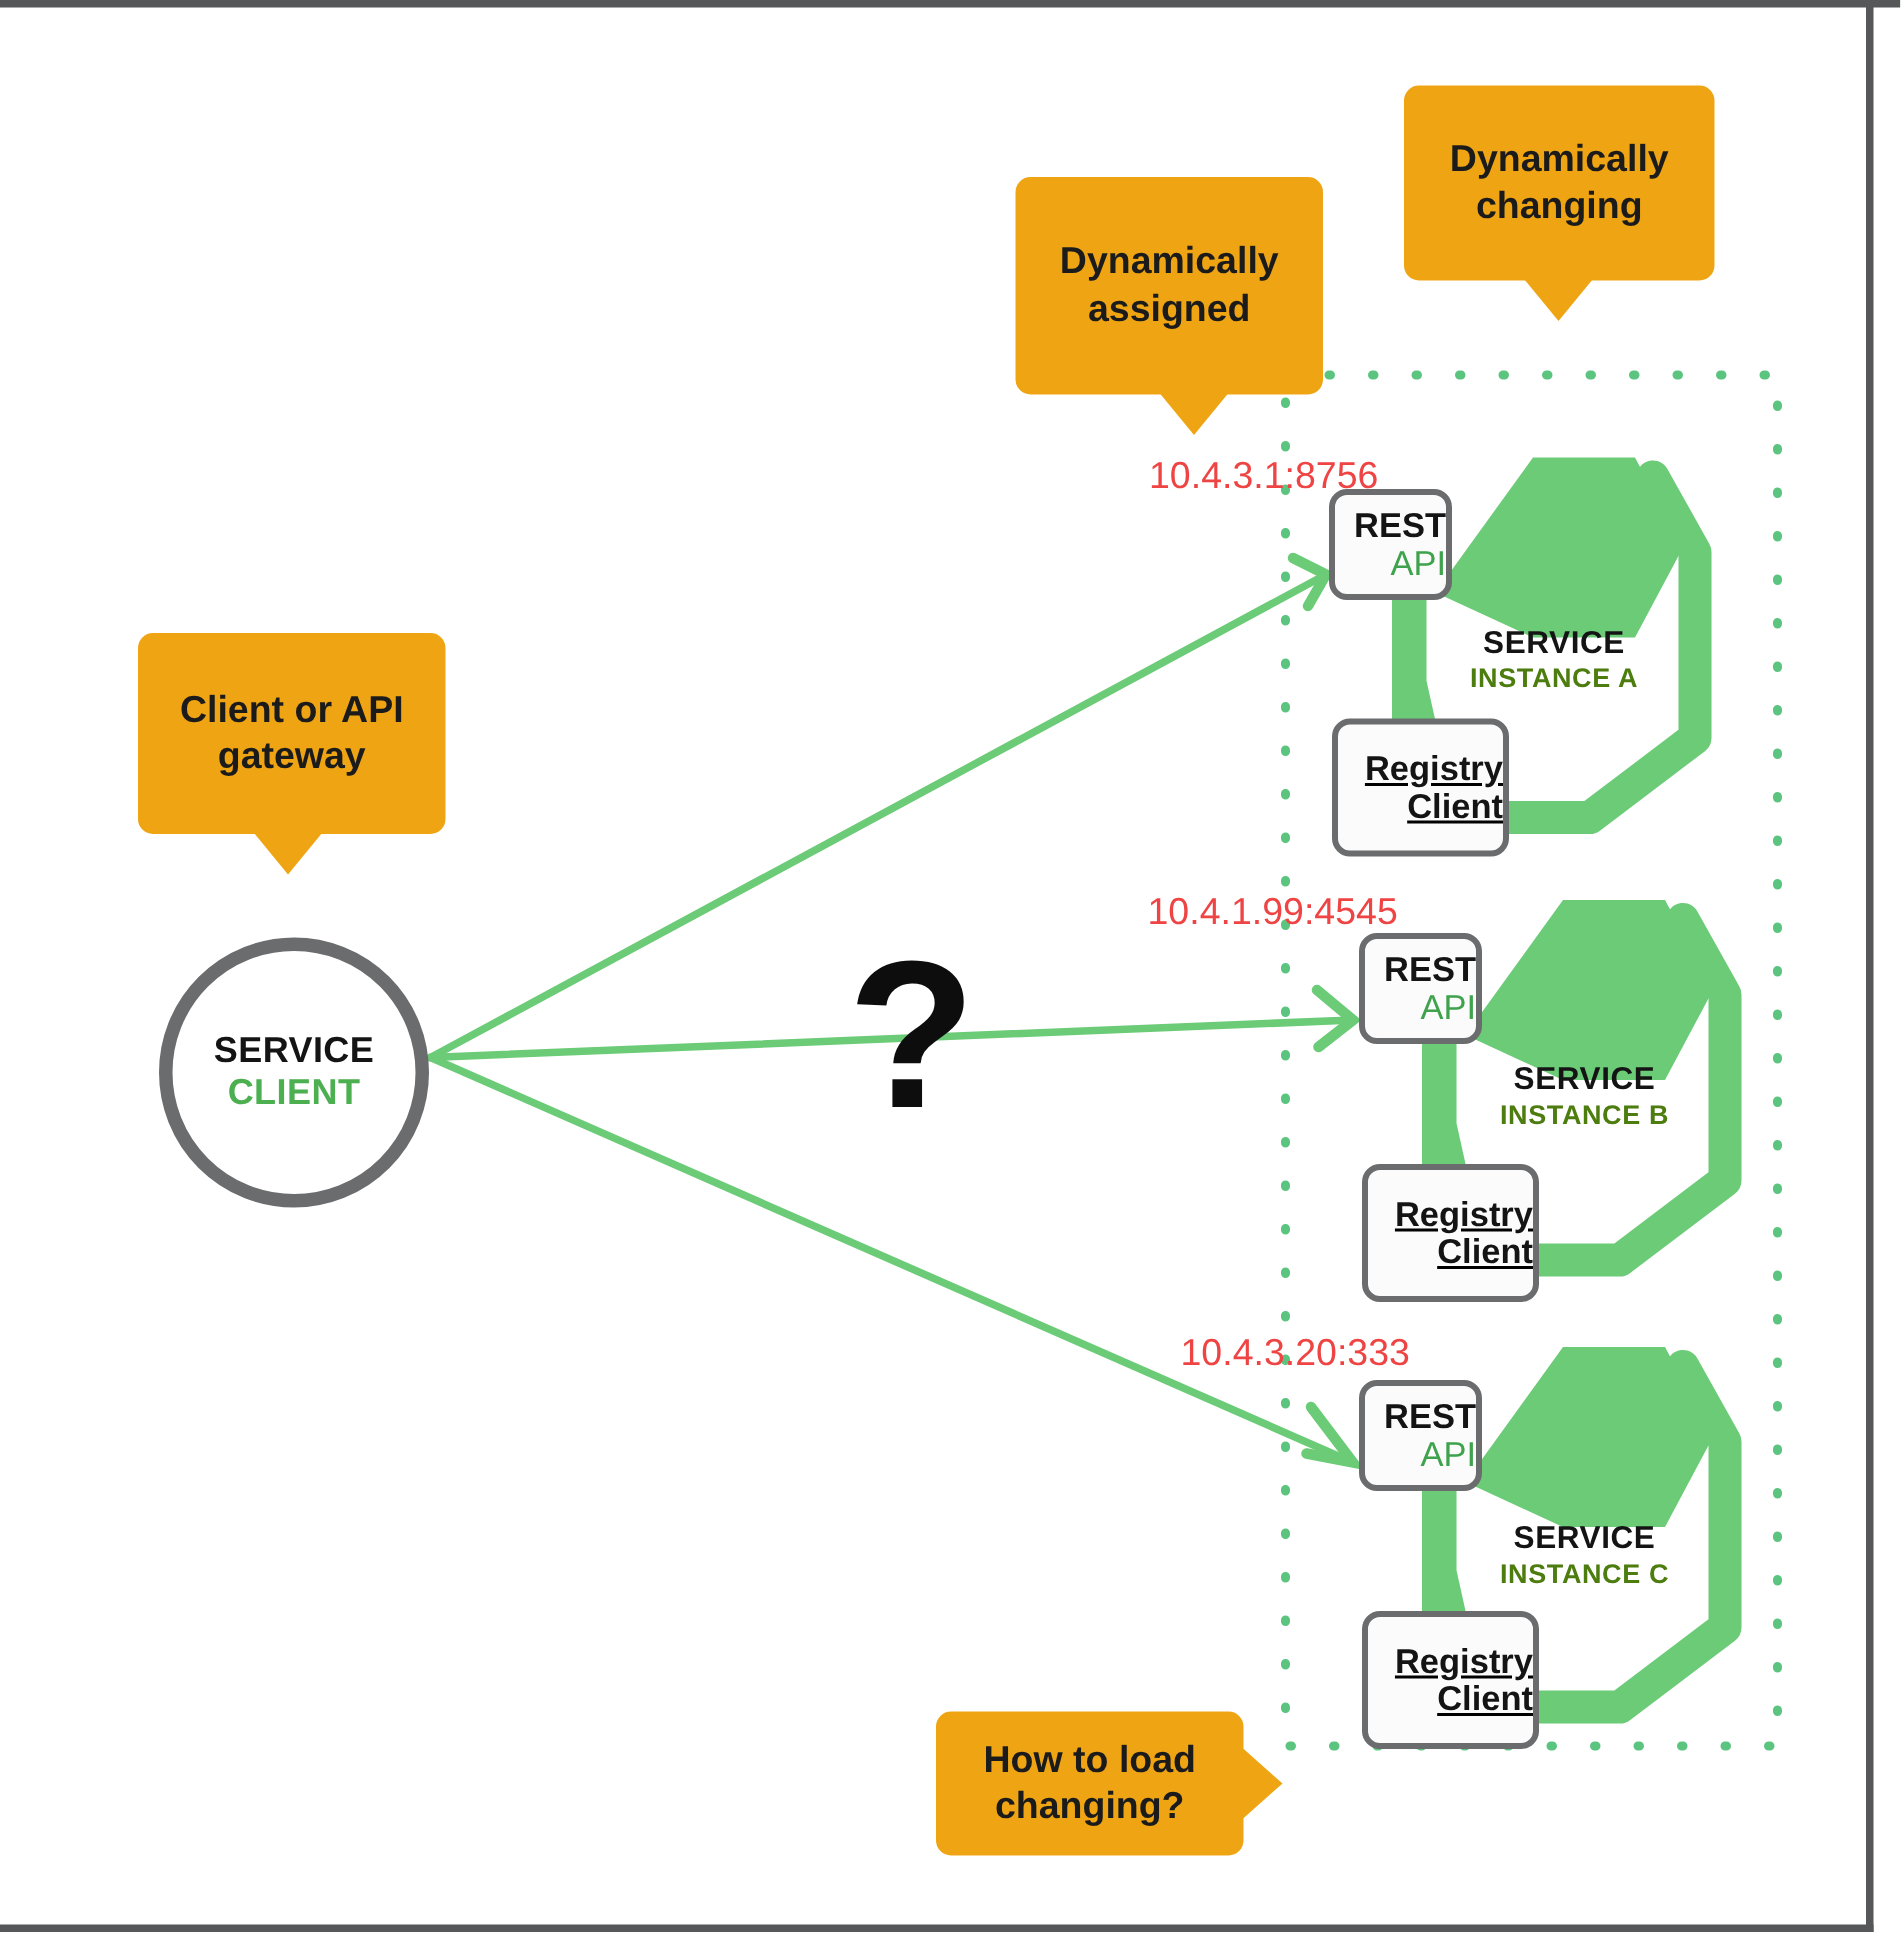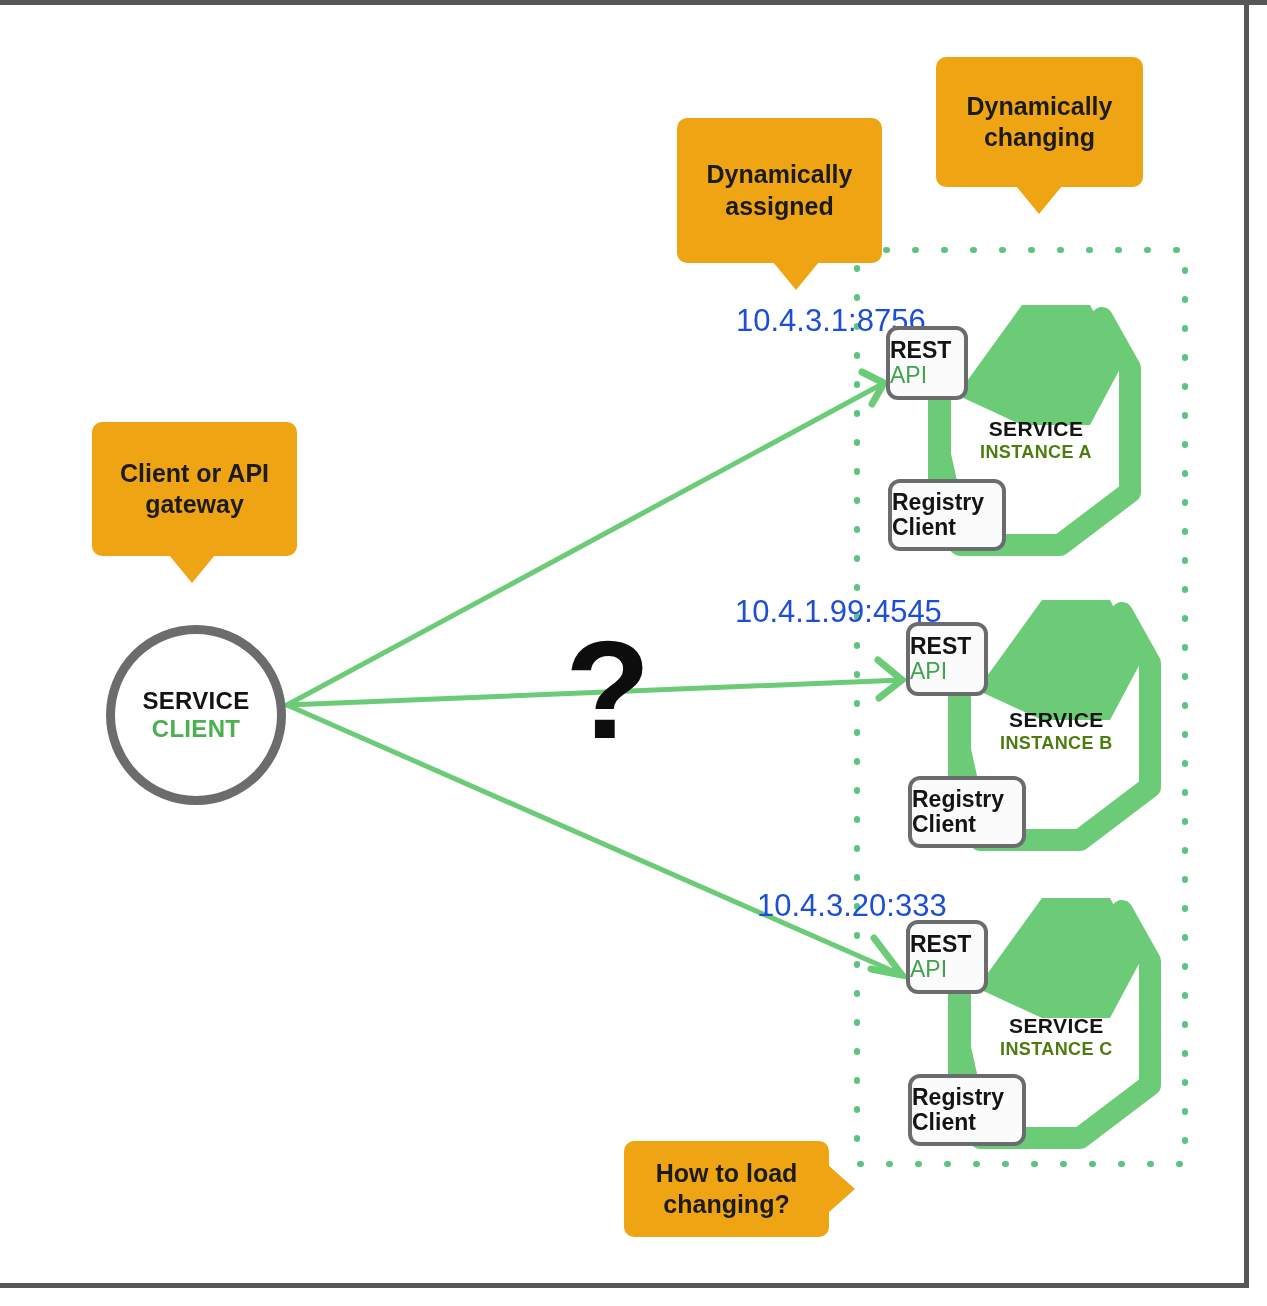--- a/index.html
+++ b/index.html
@@ -114,46 +114,47 @@
 
   
   .node-box {
     position: absolute;
     background: #fbfbfb;
     border: 4px solid #6a6c6e;
     border-radius: 12px;
     box-sizing: border-box;
     display: flex;
     flex-direction: column;
-    align-items: flex-start;
+    align-items: flex-end;
     justify-content: center;
     line-height: 1.1;
   }
   .node-box .t-dark  { font-weight: bold; font-size: 23px; color: #141414; }
   .node-box .t-green { font-weight: normal; font-size: 23px; color: #3FA34D; }
 
   .rest-box     { width: 82px; height: 74px; }
-  .registry-box { width: 118px; height: 72px; }
+  .registry-box { width: 118px; height: 92px; text-decoration: underline; }
 
   
   .inst-label {
     position: absolute;
     text-align: center;
     line-height: 1.22;
     white-space: nowrap;
   }
   .inst-label .l1 { font-weight: bold; font-size: 21px; color: #141414; letter-spacing: .4px; }
   .inst-label .l2 { font-weight: bold; font-size: 18px; color: #4d7c0f; letter-spacing: .4px; }
 
   
   .addr {
     position: absolute;
-    font-size: 31px;
-    color: #1d4ed8;
+    font-size: 25px;
+    color: #ef4444;
     white-space: nowrap;
+    margin-left: 30px;
   }
 
   
   #question-mark {
     position: absolute;
     left: 565px; top: 620px;
     font-size: 140px;
     font-weight: bold;
     color: #0d0d0d;
     line-height: 1;

